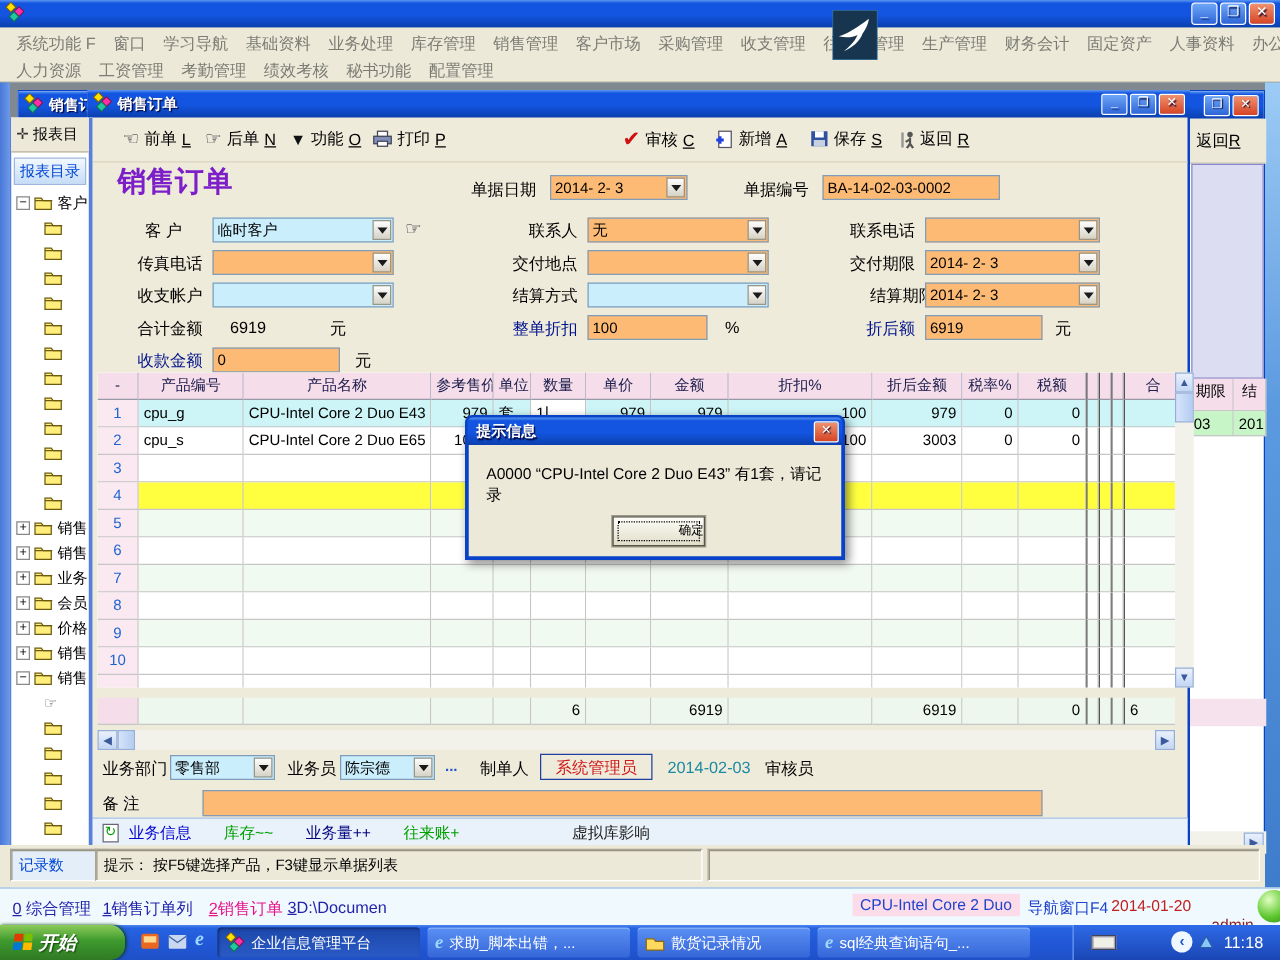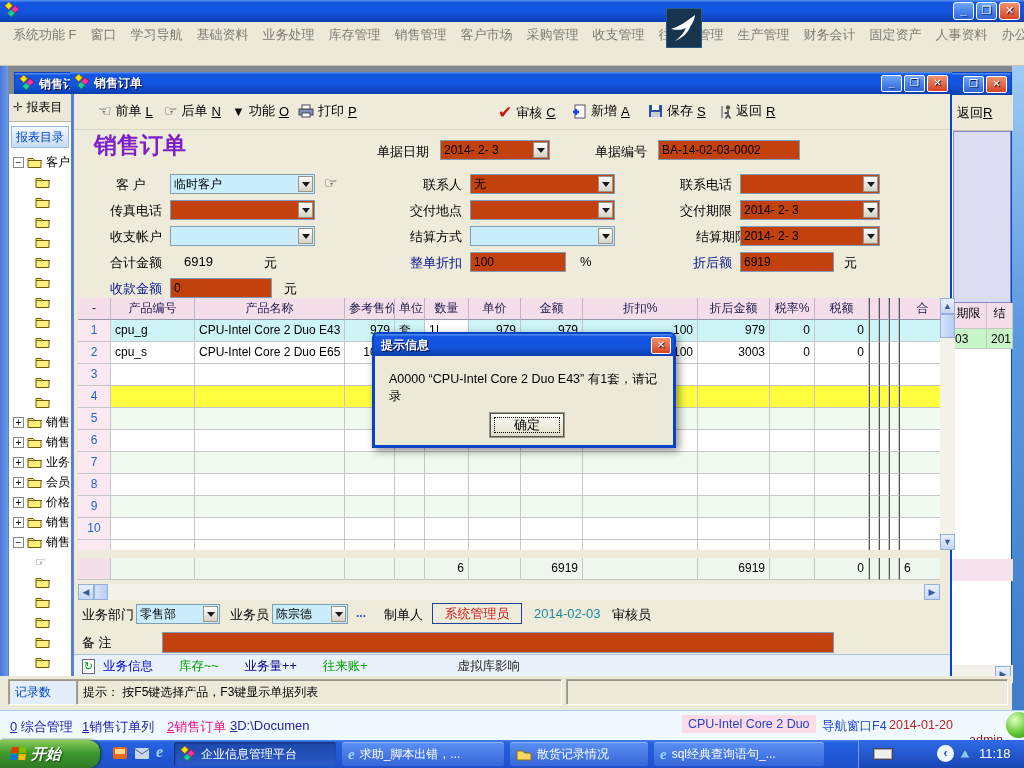--- a/index.html
+++ b/index.html
@@ -29,21 +29,21 @@
 
 .mdititle{position:absolute;left:0;top:0;right:0;height:22px;
   background:linear-gradient(180deg,#5A96F0 0%,#1355E0 12%,#1355E0 55%,#0B3FAE 100%);
   color:#fff;font-weight:bold;font-size:12px;display:flex;align-items:center;padding:0 4px;
   text-shadow:1px 1px 1px #003}
 .mwbtn{width:21px;height:17px;border:1px solid #fff;border-radius:2px;margin-left:2px;
   background:linear-gradient(180deg,#6EA6F8,#2E66D8);color:#fff;font-size:10px;line-height:14px;
   text-align:center;font-weight:bold}
 .mwbtn.close{background:linear-gradient(180deg,#F0926E,#D64424)}
 
-.cmb,.tbx{position:absolute;height:20px;border:1px solid #7F9DB9;background:#c2410c;
+.cmb,.tbx{position:absolute;height:20px;border:1px solid #7F9DB9;background:#fdba74;
   font-size:12px;line-height:18px;padding:0 18px 0 3px;overflow:hidden;white-space:nowrap}
 .tbx{padding-right:3px}
 .cmb.cyan{background:#CBEEFC}
 .da{position:absolute;right:1px;top:1px;bottom:1px;width:15px;
   background:linear-gradient(180deg,#FEFEFE,#D6D2C6);border:1px solid #9A9686;
   display:flex;align-items:center;justify-content:center}
 .da::after{content:"";border:4px solid transparent;border-top:5px solid #1A1A1A;margin-top:5px}
 .flabel{position:absolute;font-size:13px;color:#000;white-space:nowrap}
 .flabel.blue{color:#00128C}
 
@@ -82,21 +82,21 @@
   color:#fff;font-size:12px;display:flex;align-items:center;gap:5px;padding:0 6px;
   overflow:hidden;white-space:nowrap}
 .taskbtn.active{background:linear-gradient(180deg,#1C48A8,#2A5AC8);box-shadow:inset 1px 1px 2px #102C70}
 .tree-item{height:20px;display:flex;align-items:center;font-size:12px;white-space:nowrap;overflow:hidden}
 .tbox{width:11px;height:11px;border:1px solid #888;background:#fff;font-size:10px;line-height:9px;
   text-align:center;margin:0 3px 0 4px;flex:none;color:#000}
 .tindent{width:26px;flex:none}
 .tlabel{margin-left:4px;overflow:hidden}
 .dlgbtn{position:absolute;width:74px;height:24px;left:115px;top:78px;
   background:linear-gradient(180deg,#FDFDF8,#E0DEC8);border:1px solid #55554A;
-  box-shadow:0 0 0 1px #9A988A;font-size:13px;text-align:center;line-height:22px}
+  box-shadow:0 0 0 1px #9A988A;font-size:10px;text-align:right;line-height:22px}
 .focusrect{position:absolute;left:3px;top:3px;right:3px;bottom:3px;border:1px dotted #000}
 </style>
 </head>
 <body>
 
 <div class="screen">
 
   <div class="titlebar">
     <span class="js-appicon" style="margin-right:5px"><svg width="16" height="16" viewBox="0 0 16 16">
           <rect x="2" y="1" width="5.5" height="5.5" transform="rotate(45 4.7 3.7)" fill="#FFE000" stroke="#806000" stroke-width="0.8"></rect>
@@ -120,20 +120,28 @@
         <span class="mitem">销售管理</span>
         <span class="mitem">客户市场</span>
         <span class="mitem">采购管理</span>
         <span class="mitem">收支管理</span>
         <span class="mitem">往来款管理</span>
         <span class="mitem">生产管理</span>
         <span class="mitem">财务会计</span>
         <span class="mitem">固定资产</span>
         <span class="mitem">人事资料</span>
         <span class="mitem">办公管理</span>
+      </div>
+    <div class="mrow" id="menu-row2">
+        <span class="mitem">人力资源</span>
+        <span class="mitem">工资管理</span>
+        <span class="mitem">考勤管理</span>
+        <span class="mitem">绩效考核</span>
+        <span class="mitem">秘书功能</span>
+        <span class="mitem">配置管理</span>
       </div>
   </div>
 
   <div class="abs" style="left:666px;top:8px;z-index:5">
     <svg width="36" height="40">
         <rect width="36" height="40" fill="#17354E" stroke="#3C82B4"></rect>
       <path d="M29 7 C20 14 12 19 5 21 C11 22.5 16 22 20 20 C18 25 13 30 9 33 C16 30 22 25 24 19 C27 15 29 10 29 7 Z" fill="#fff"></path>
       </svg>
   </div>
 

